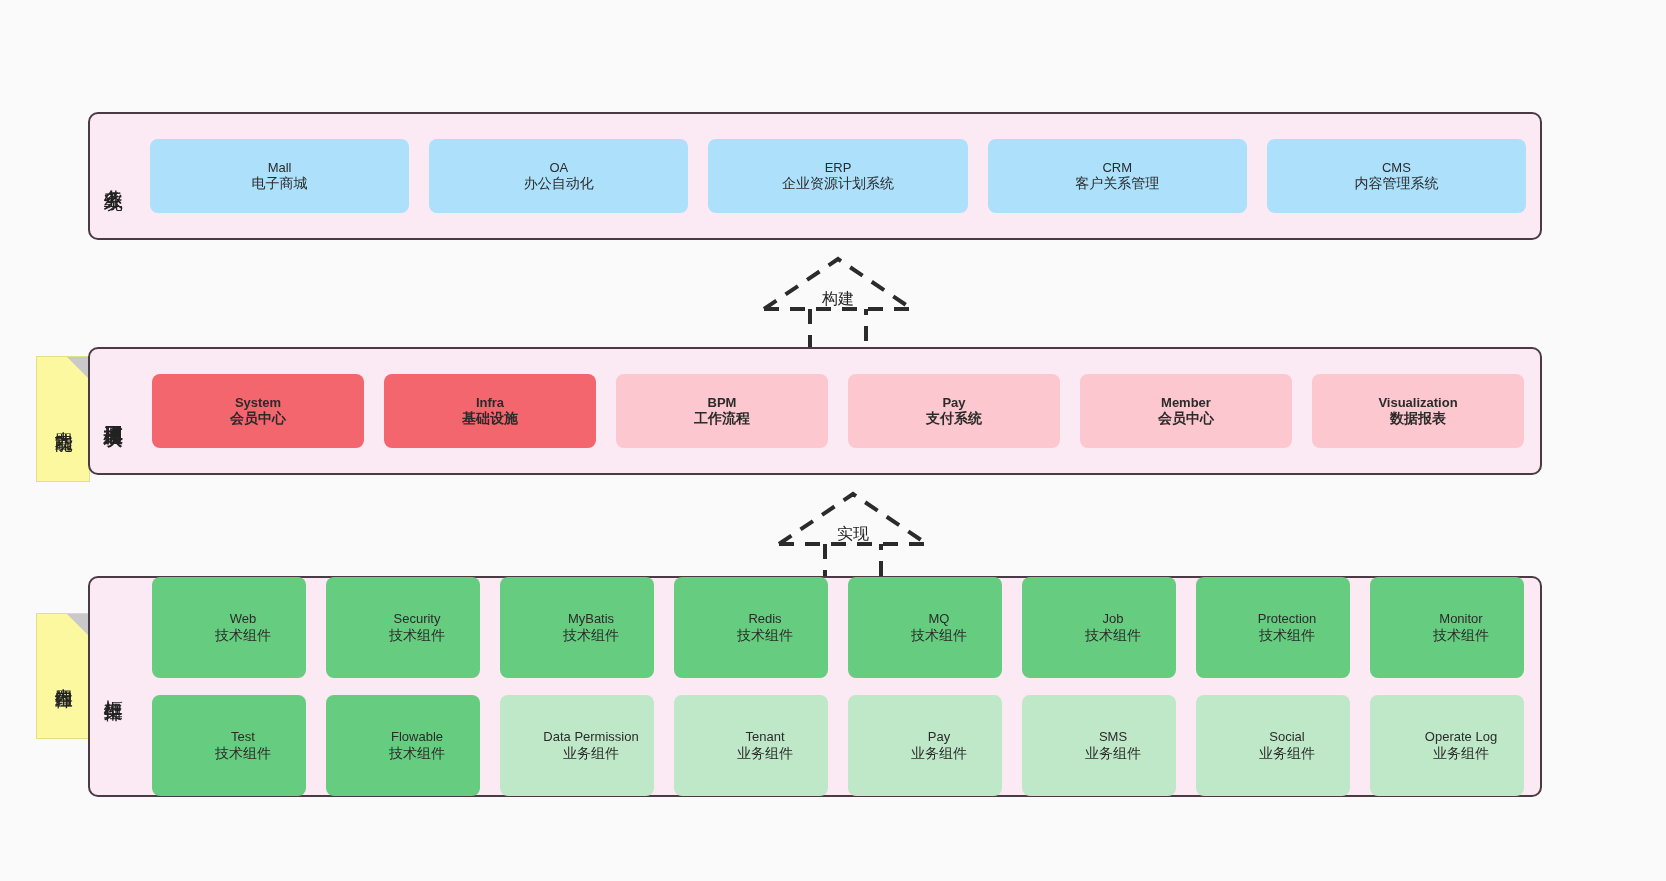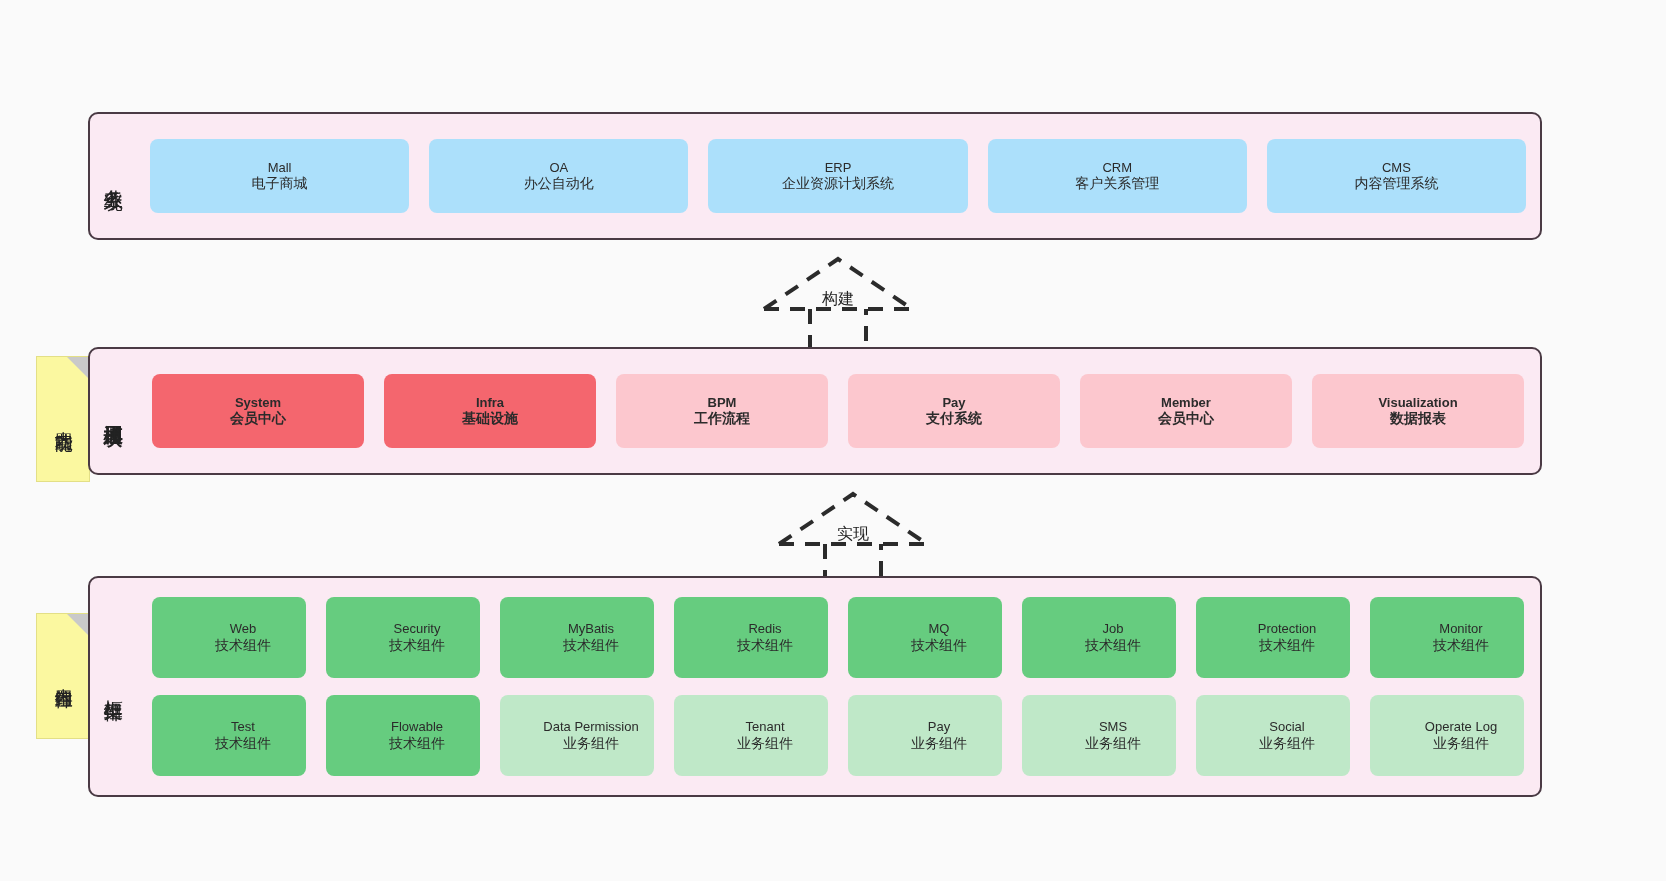--- a/index.html
+++ b/index.html
@@ -75,21 +75,21 @@
 
   
   #layer-business  { left: 88px;  top: 112px; width: 1454px; height: 128px; }
   #layer-business .layer-body { padding: 0 14px; }
   #layer-business .tile { height: 74px; }
 
   #layer-modules   { left: 88px;  top: 347px; width: 1454px; height: 128px; font-weight: bold; }
   #layer-modules .tile { height: 74px; }
 
   #layer-framework { left: 88px;  top: 576px; width: 1454px; height: 221px; }
-  #layer-framework .tile { height: 81px; padding-left: 32px; }
+  #layer-framework .tile { height: 101px; padding-left: 32px; }
 
   
   .note {
     position: absolute;
     width: 54px;
     background: #fbf8a0;
     border: 1px solid #e3df86;
     display: flex;
     align-items: center;
     justify-content: center;

